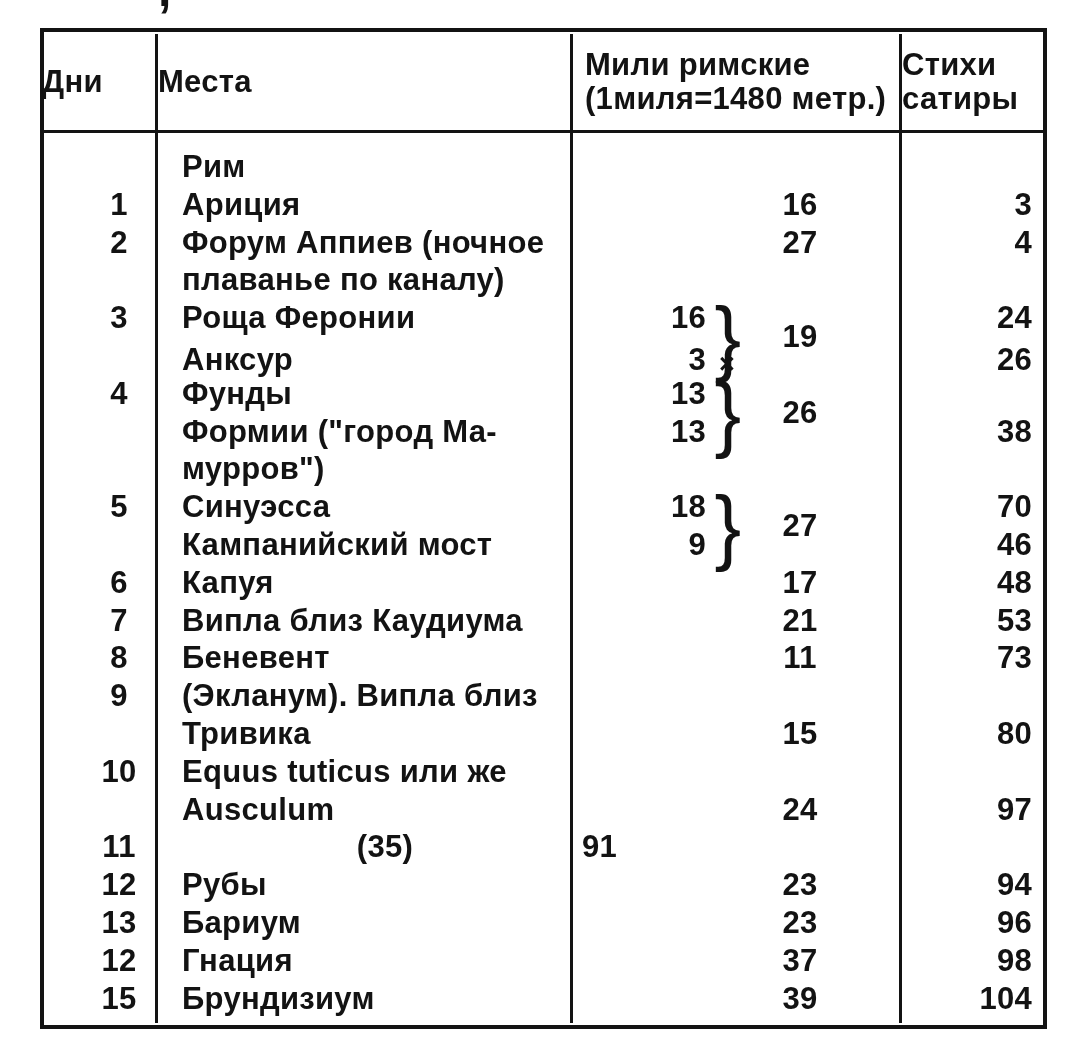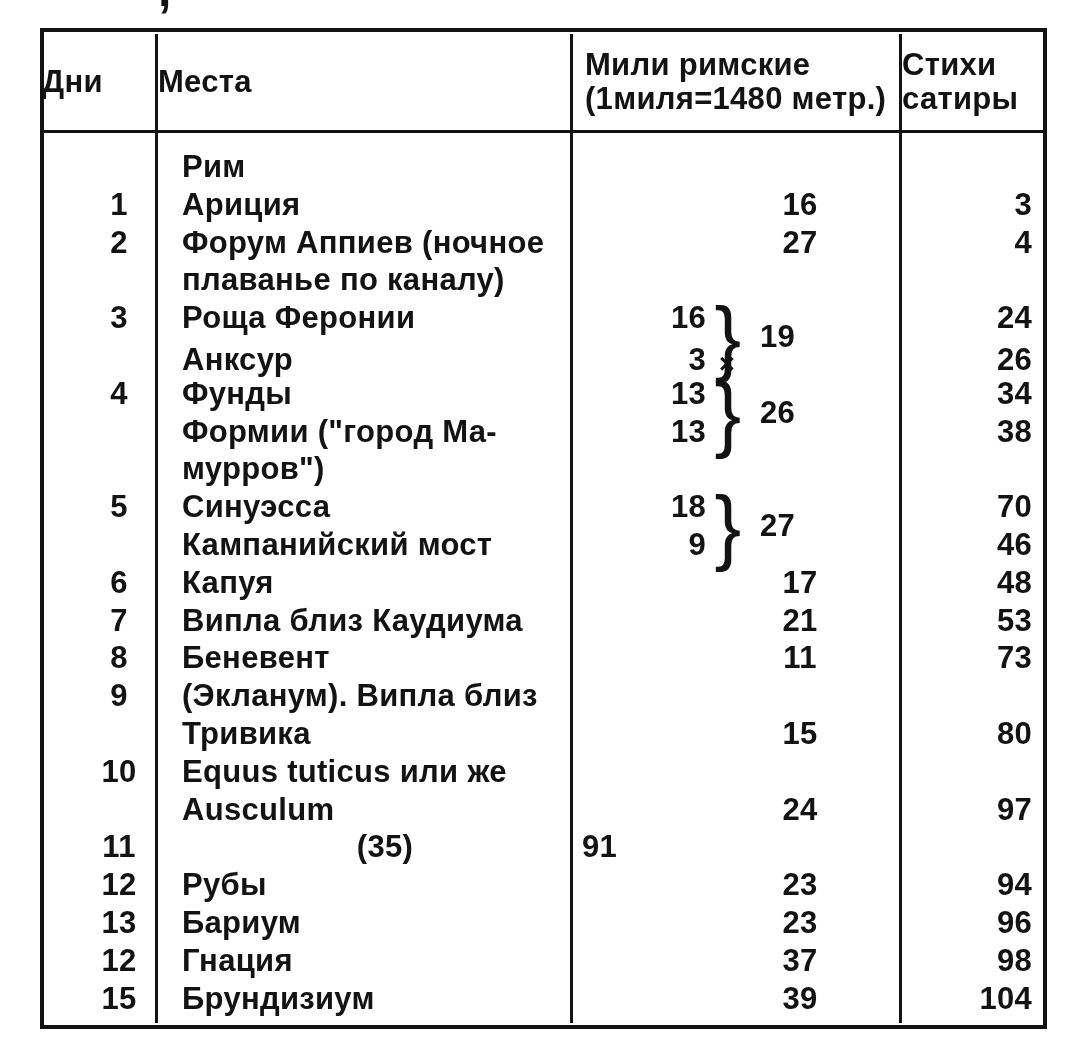--- a/index.html
+++ b/index.html
@@ -54,21 +54,21 @@
   
   .brace{
     position:absolute;left:702px;width:52px;height:92px;
     display:flex;align-items:center;justify-content:center;
     font-size:84px;font-weight:400;line-height:1;
     transform:scaleX(0.95);
   }
   .b1{top:291px;} .b2{top:367px;} .b3{top:480px;}
   .mile-total{
     position:absolute;left:760px;width:80px;height:38px;
-    text-align:left;font-size:31px;line-height:38px;
+    text-align:center;font-size:31px;line-height:38px;
   }
   .t1{top:318px;} .t2{top:394px;} .t3{top:507px;}
   .junction{
     position:absolute;left:714px;top:349px;width:26px;height:30px;
     font-size:27px;line-height:30px;text-align:center;
   }
   
   .topmark{
     position:absolute;left:158px;top:-34px;
     font-size:48px;line-height:48px;
@@ -142,21 +142,20 @@
       <span class="c place">Анксур</span>
       <span class="c sub">3</span>
       <span class="c main"></span>
       <span class="c verse">26</span>
     </div>
   <div class="row" style="top:375px">
       <span class="c day">4</span>
       <span class="c place">Фунды</span>
       <span class="c sub">13</span>
       <span class="c main"></span>
-      <span class="c verse">34</span>
     </div>
   <div class="row" style="top:413px">
       <span class="c day"></span>
       <span class="c place">Формии ("город Ма-</span>
       <span class="c sub">13</span>
       <span class="c main"></span>
       <span class="c verse">38</span>
     </div>
   <div class="row" style="top:450px">
       <span class="c day"></span>

